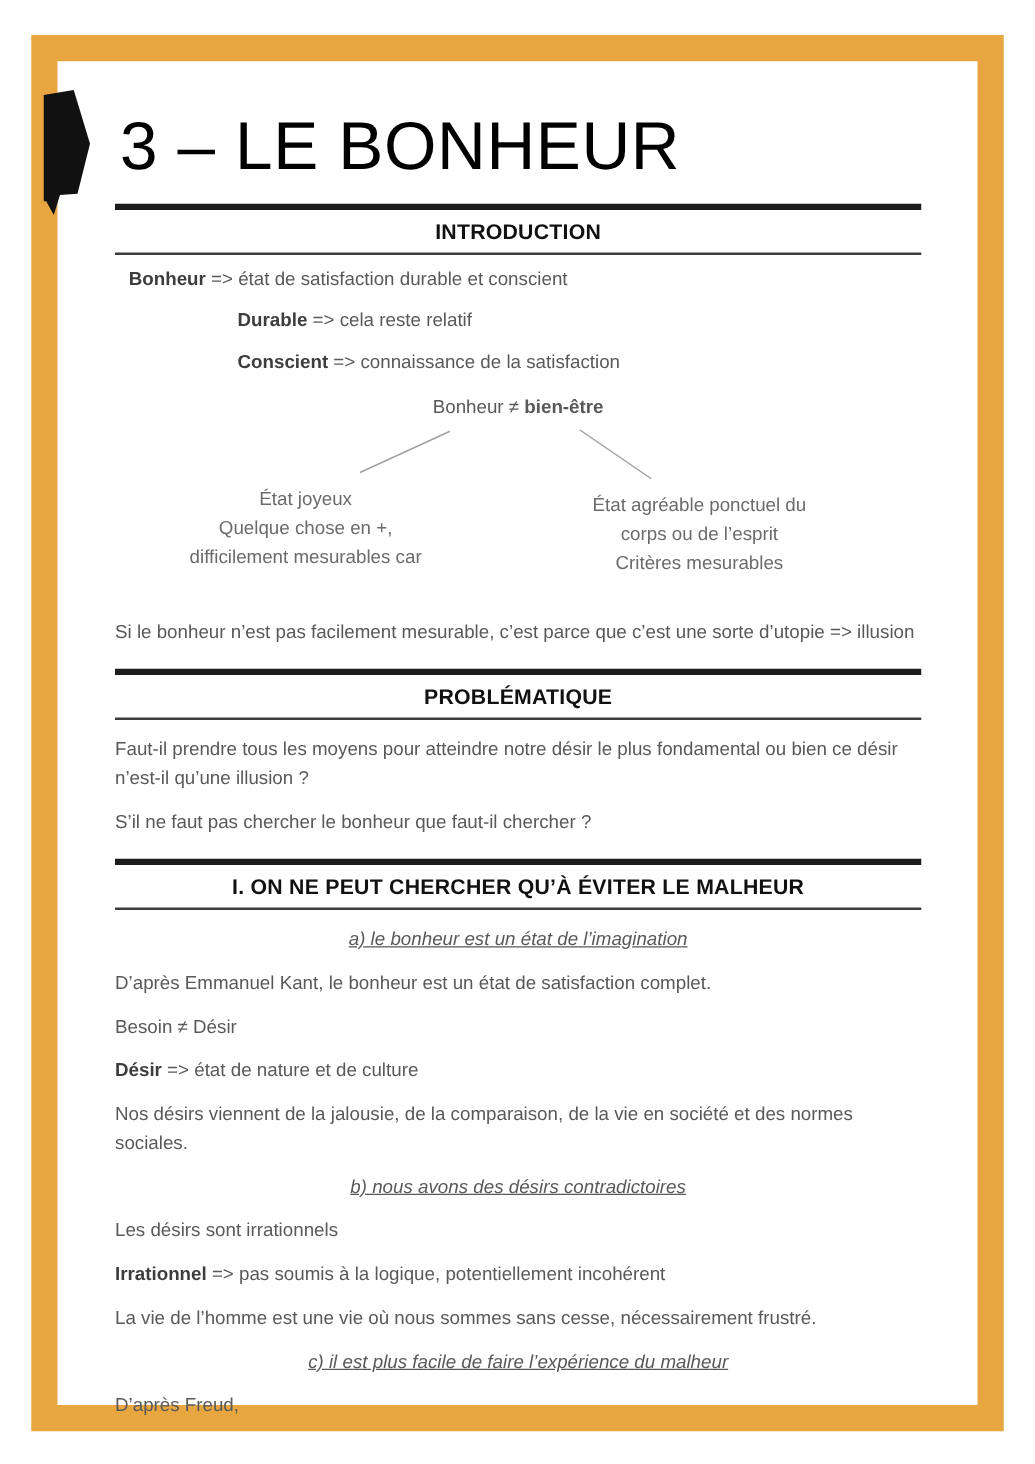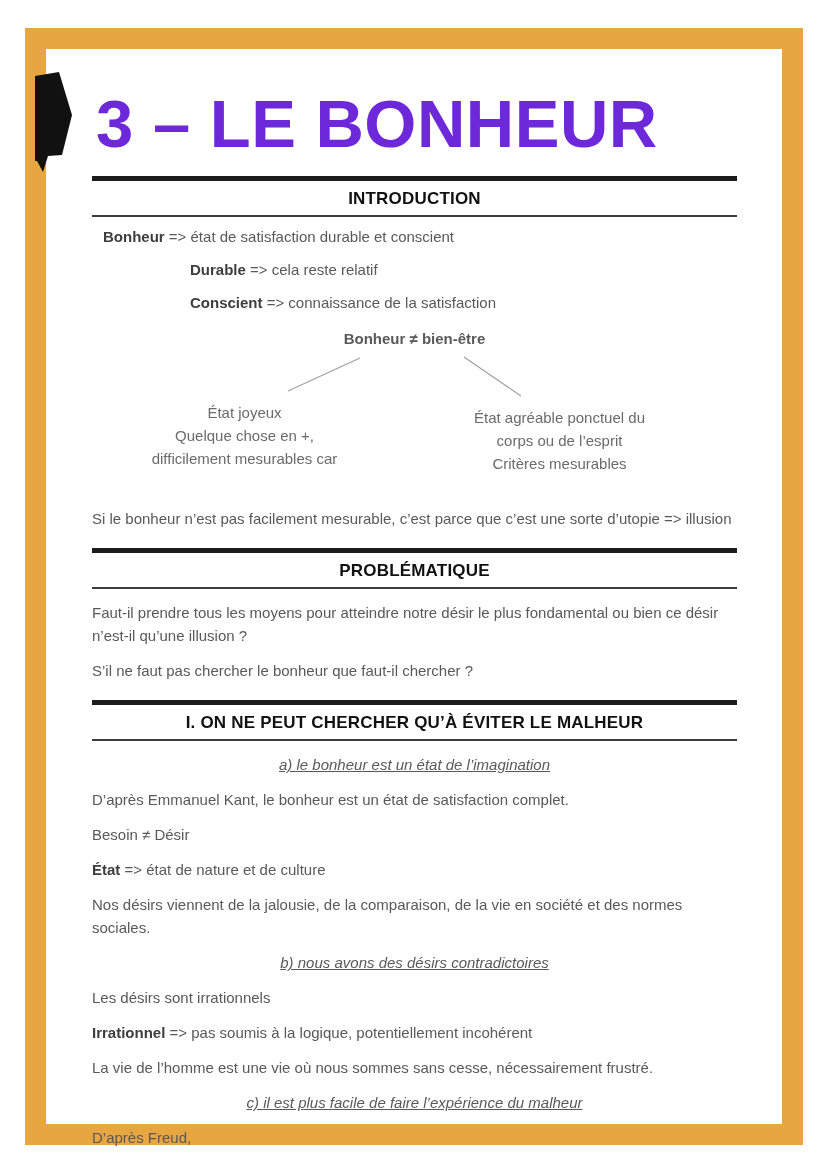--- a/index.html
+++ b/index.html
@@ -22,42 +22,42 @@
     width: 40px; height: 102px; z-index: 3;
   }
   .content {
     position: absolute; left: 46px; top: 49px;
     width: 736px; height: 1075px;
     padding: 0 45px 0 46px;
     z-index: 2;
   }
   h1.title {
     margin: 40px 0 0 4px;
-    font-size: 67px; line-height: 1.05;
-    font-weight: bold; color: #6d28d9;
+    font-size: 54px; line-height: 1.05;
+    font-weight: normal; color: #000000;
     letter-spacing: 0.5px;
   }
   .rule-thick { height: 5px; background: #1c1c1c; margin-top: 17px; }
   .rule-thick.gap { margin-top: 18px; }
   h2.section-head {
     margin: 8px 0 7px; text-align: center;
     font-size: 17px; line-height: 19px;
     font-weight: bold; color: #111111;
     letter-spacing: 0.2px;
   }
   .rule-thin { height: 2px; background: #3c3c3c; }
   p { font-size: 15px; line-height: 23px; color: #595959; margin: 12px 0 0; }
   p strong, .def strong { color: #3d3d3d; font-weight: bold; }
   .def { margin: 11px; line-height: 22px; }
   .def.first { margin-top: 9px; }
   .indent { padding-left: 87px; }
   .diagram { position: relative; height: 170px; margin-top: 0; }
   .diagram .node {
     position: absolute; top: 5px; left: 0; width: 100%;
-    text-align: center; font-size: 15px; color: #595959; font-weight: bold;
+    text-align: center; font-size: 15px; color: #595959;
   }
   .diagram .connectors { position: absolute; left: 0; top: 0; width: 645px; height: 170px; }
   .branch {
     position: absolute; text-align: center;
     font-size: 15px; color: #6b6b6b; line-height: 23px;
   }
   .branch.left  { left: 50px;  top: 76px; width: 205px; }
   .branch.right { left: 355px; top: 81px; width: 225px; }
   .subhead {
     text-align: center; font-style: italic;
@@ -116,21 +116,21 @@
     <p>Faut-il prendre tous les moyens pour atteindre notre désir le plus fondamental ou bien ce désir n’est-il qu’une illusion ?</p>
     <p>S’il ne faut pas chercher le bonheur que faut-il chercher ?</p>
 
     <div class="rule-thick gap"></div>
     <h2 class="section-head">I. ON NE PEUT CHERCHER QU’À ÉVITER LE MALHEUR</h2>
     <div class="rule-thin"></div>
 
     <p class="subhead">a) le bonheur est un état de l’imagination</p>
     <p>D’après Emmanuel Kant, le bonheur est un état de satisfaction complet.</p>
     <p>Besoin ≠ Désir</p>
-    <p><strong>État</strong><span> =&gt; état de nature et de culture</span></p>
+    <p><strong>Désir</strong><span> =&gt; état de nature et de culture</span></p>
     <p>Nos désirs viennent de la jalousie, de la comparaison, de la vie en société et des normes sociales.</p>
 
     <p class="subhead">b) nous avons des désirs contradictoires</p>
     <p>Les désirs sont irrationnels</p>
     <p><strong>Irrationnel</strong><span> =&gt; pas soumis à la logique, potentiellement incohérent</span></p>
     <p>La vie de l’homme est une vie où nous sommes sans cesse, nécessairement frustré.</p>
 
     <p class="subhead">c) il est plus facile de faire l’expérience du malheur</p>
     <p>D’après Freud,</p>
 

